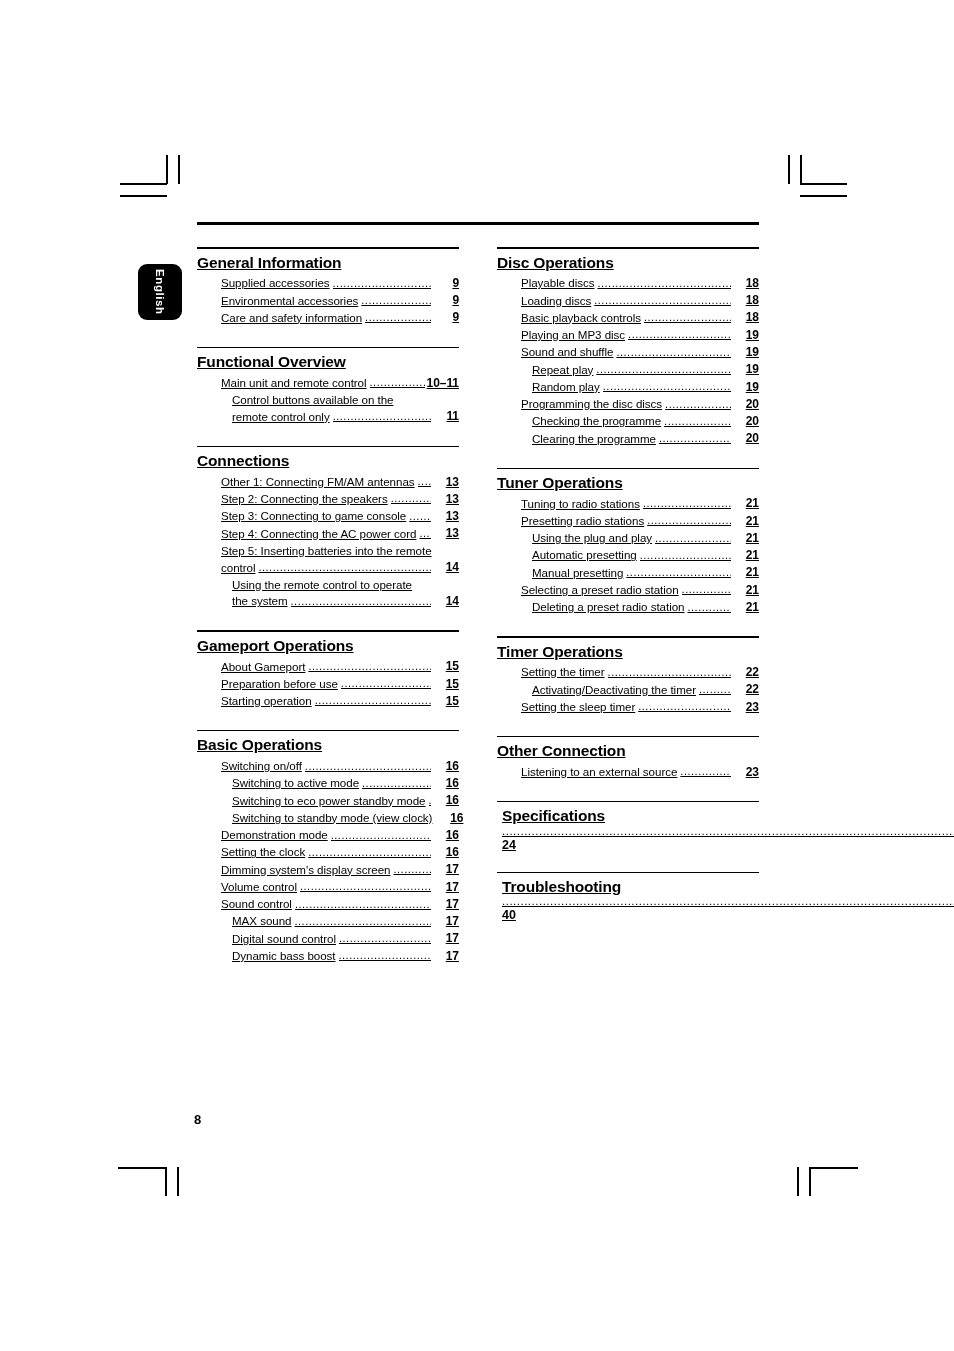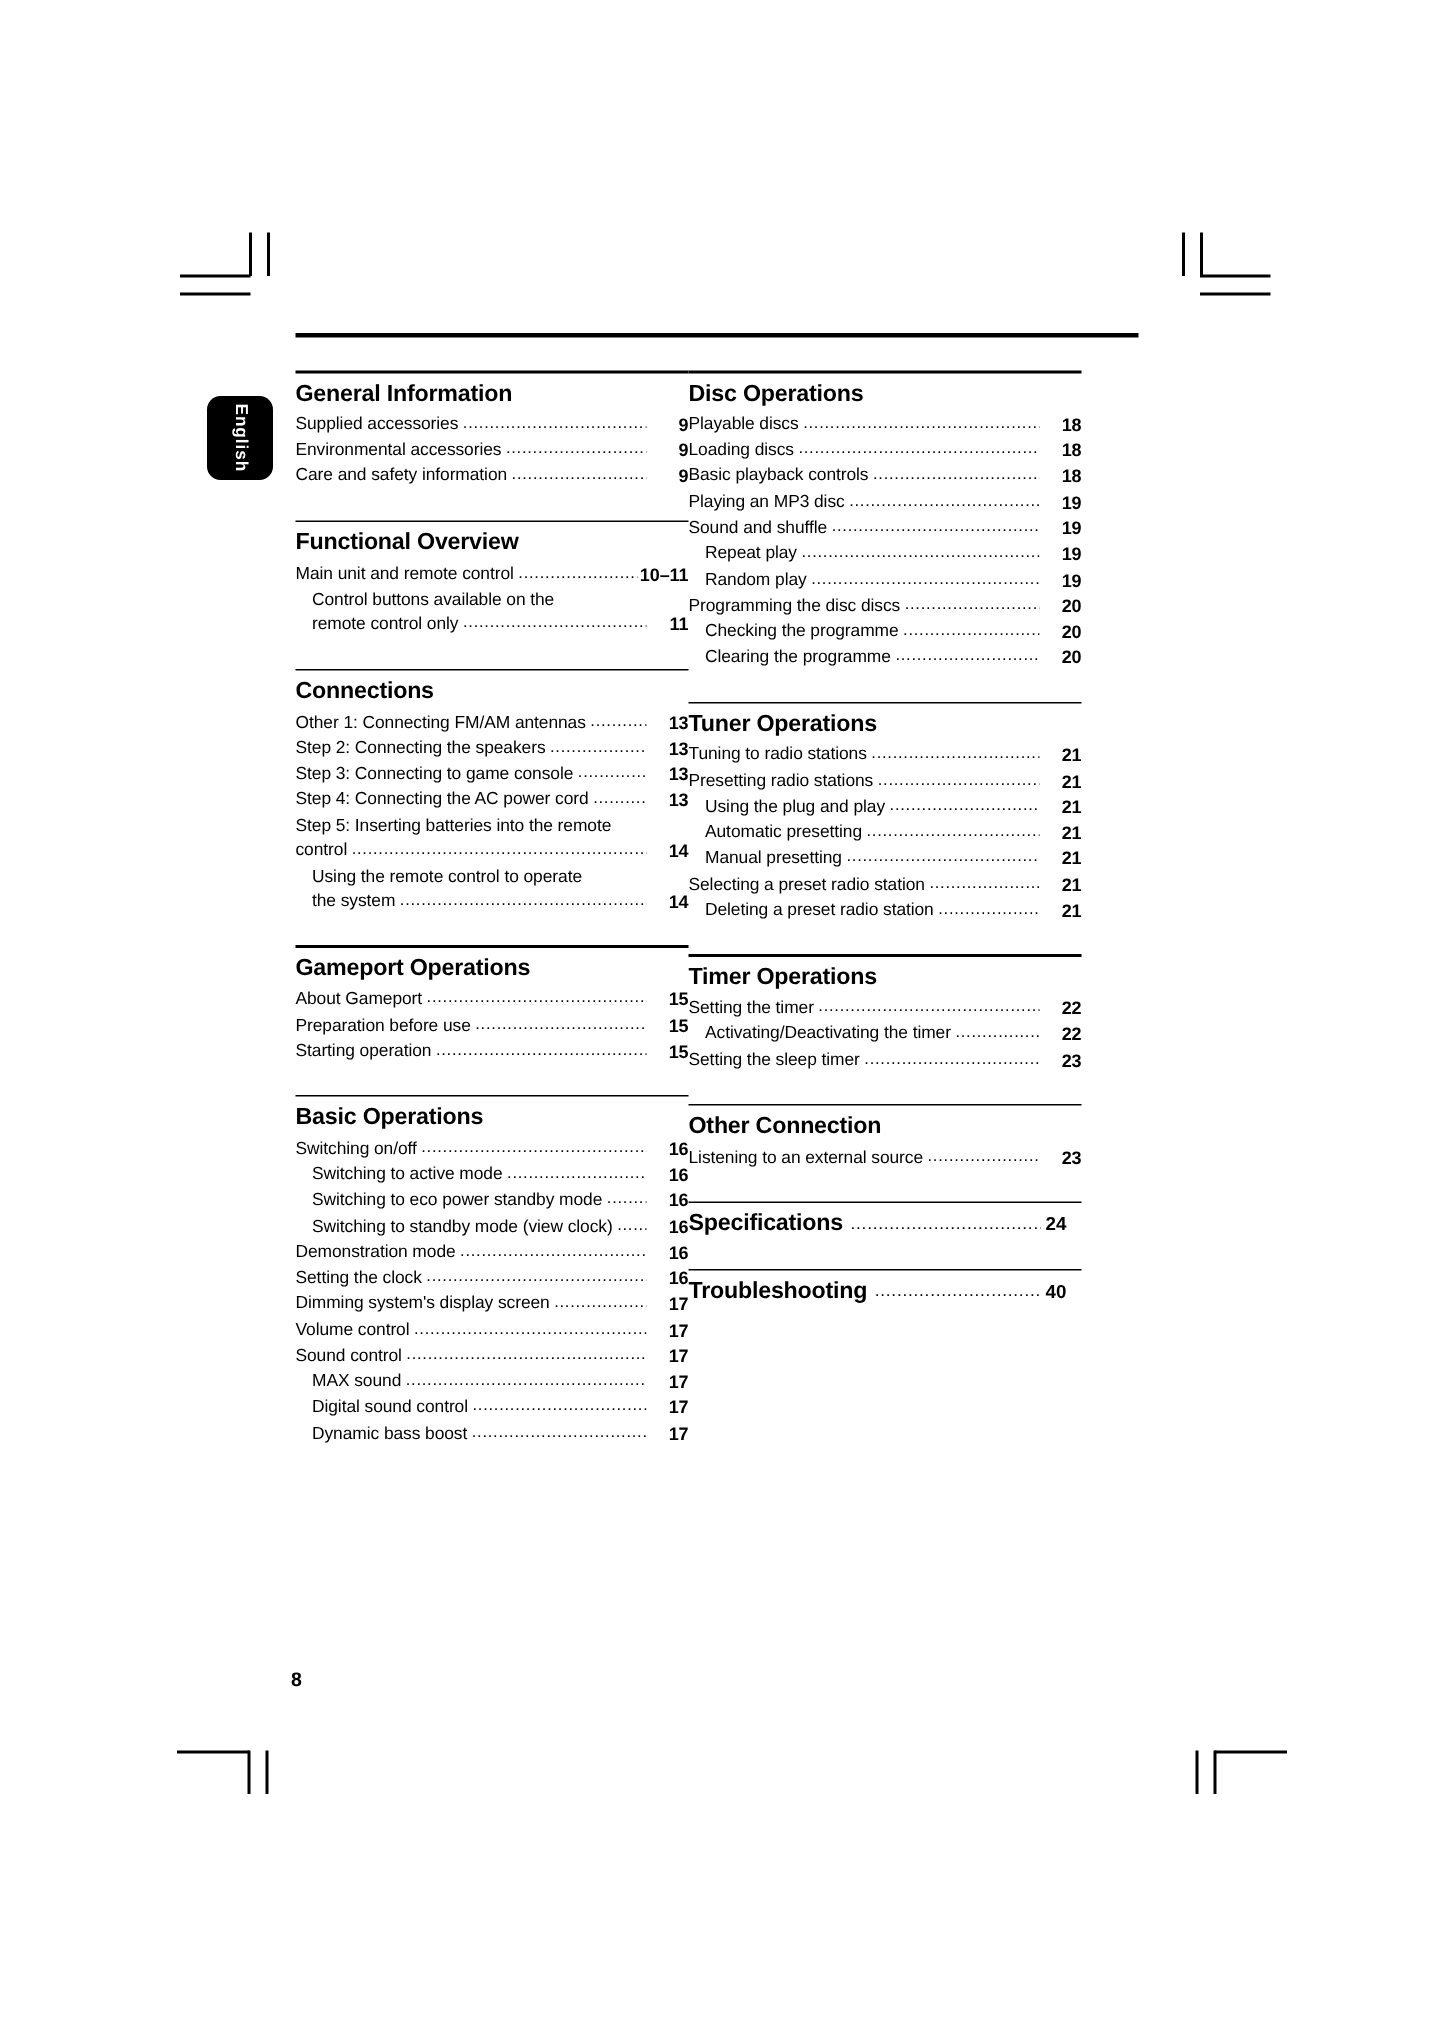--- a/index.html
+++ b/index.html
@@ -47,37 +47,38 @@
     font-weight:bold;
     letter-spacing:-.2px;
     margin:0 0 9px 0;
     line-height:1;
   }
   #title-rule{
     height:3.2px;background:#000;
     margin-bottom:22px;
   }
 
-  #columns{display:flex;}
+  #columns{display:flex;gap:38px;text-decoration:underline;}
   .column{width:262px;}
 
   
   .section{margin-bottom:20px;}
   .section-rule{height:1.4px;background:#000;margin-bottom:4px;}
   .section-head{
     font-size:15.5px;
     font-weight:bold;
     letter-spacing:-.15px;
     margin:0 0 3px 0;
     line-height:1.25;
   }
   
   .head-row{
     display:flex;align-items:baseline;
     margin:0 0 2px 0;
+    flex-direction:column;
   }
   .head-row .section-head{margin:0;flex:0 0 auto;}
   .head-row .dots{
     flex:1 1 auto;
     overflow:hidden;
     white-space:nowrap;
     font-size:11.5px;
     letter-spacing:.5px;
     color:#000;
     margin:0 3px 0 5px;
@@ -87,24 +88,25 @@
   .head-row .pg{
     flex:0 0 auto;
     font-size:12.5px;
     font-weight:bold;
     text-align:left;
     min-width:24px;
   }
 
   
   .entry{
-    display:flex;align-items:flex-start;
+    display:flex;align-items:center;
     font-size:11.6px;
     line-height:1.44;
     letter-spacing:-.05px;
+    margin-left:24px;
   }
   .entry .label{flex:0 0 auto;white-space:nowrap;}
   .entry.indent{padding-left:11px;}
   .entry .dots{
     flex:1 1 auto;
     overflow:hidden;
     white-space:nowrap;
     letter-spacing:.5px;
     margin:0 2px 0 3px;
     font-size:11px;

